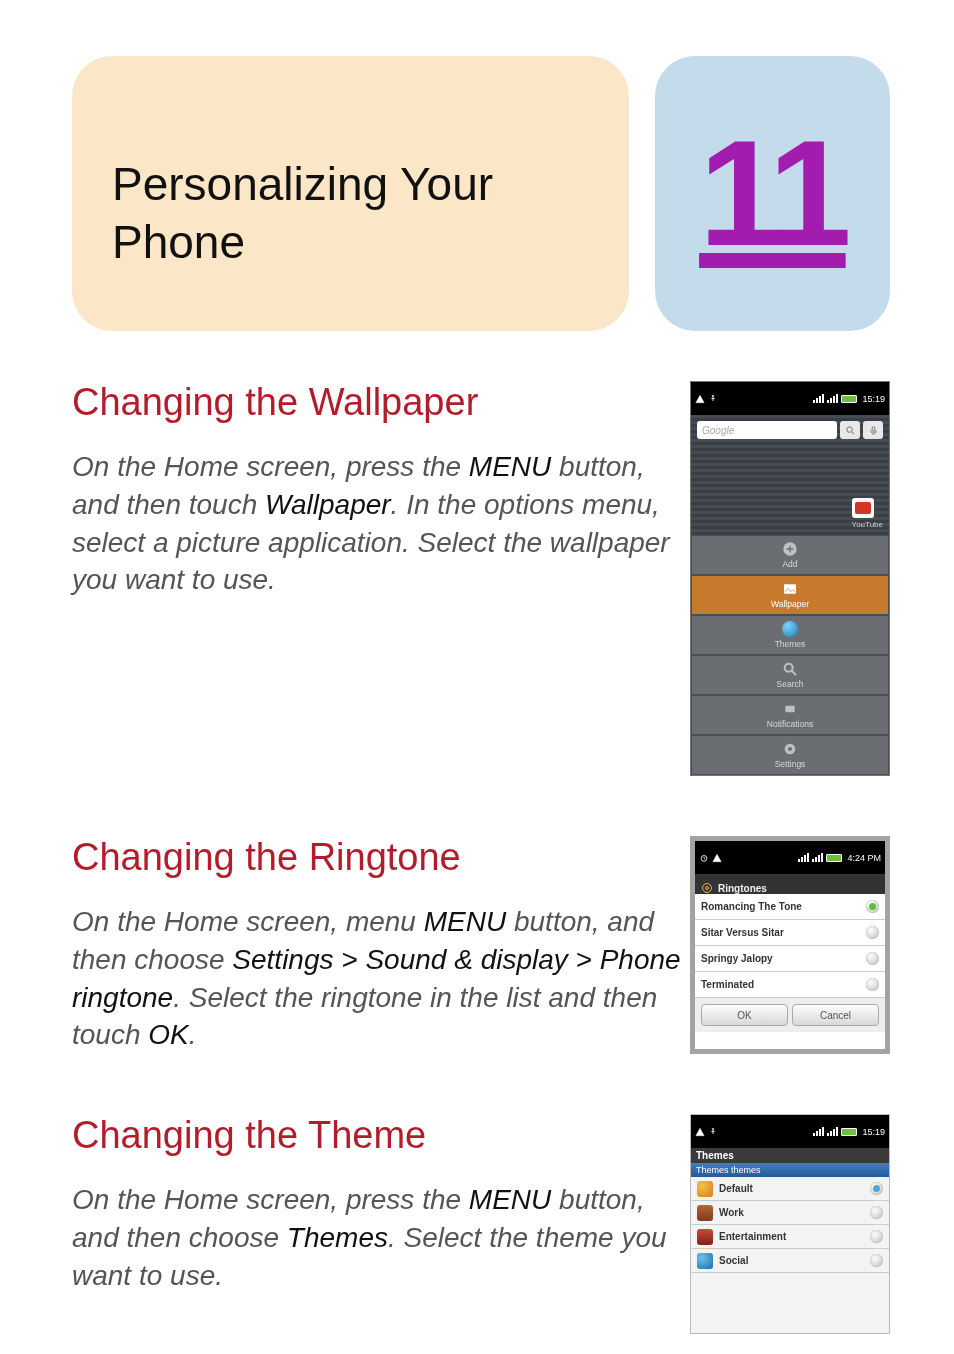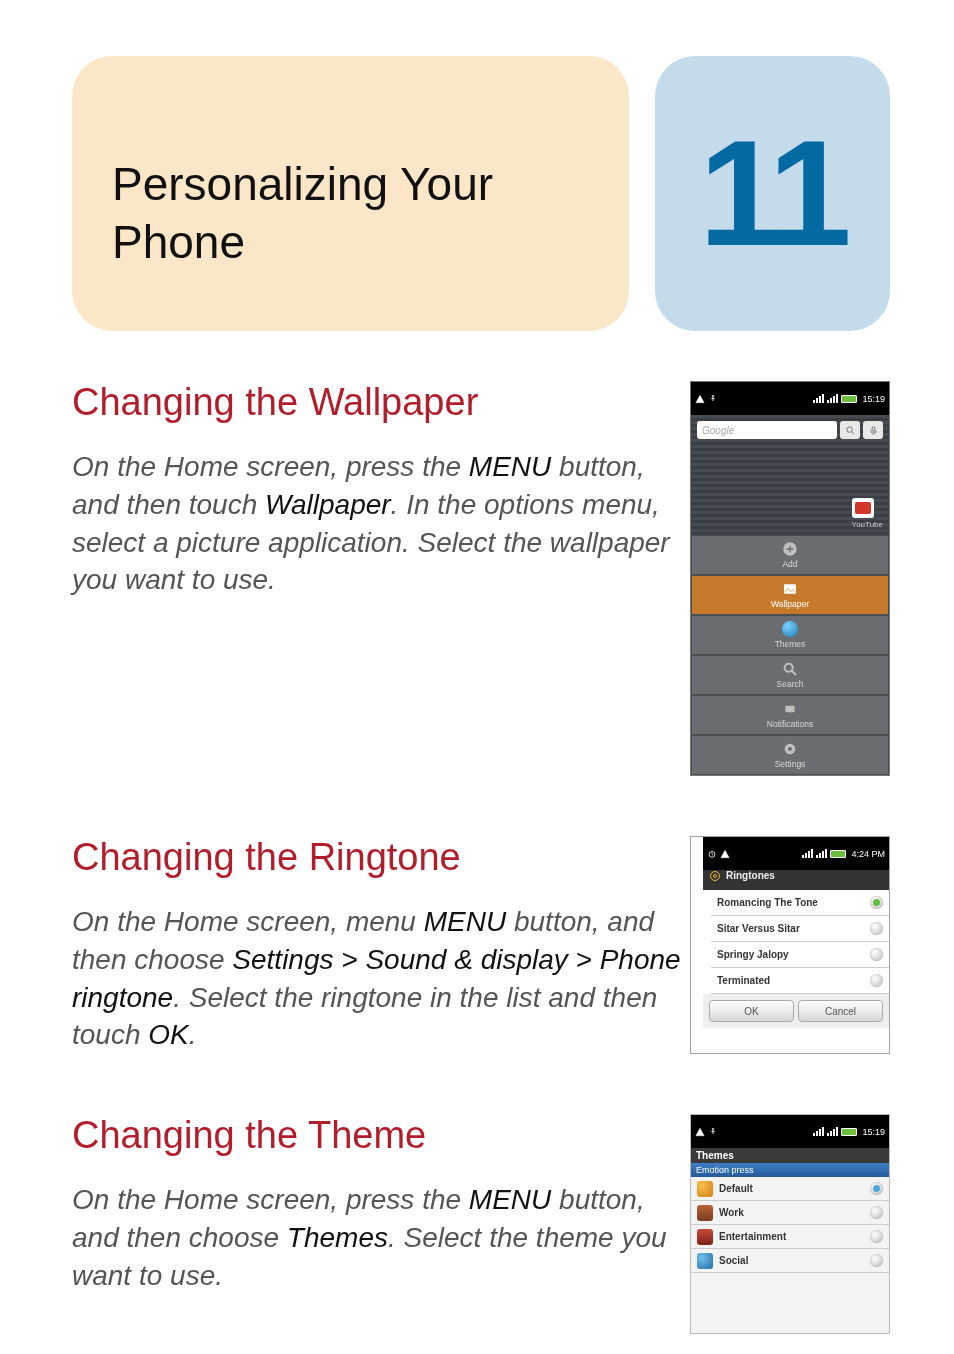--- a/index.html
+++ b/index.html
@@ -4,21 +4,21 @@
 <style>
   * { box-sizing: border-box; margin: 0; padding: 0; }
   html, body { width: 954px; background: #fff; font-family: "Segoe UI", "Helvetica Neue", Arial, sans-serif; color: #333; }
   .page { width: 954px; padding: 56px 64px 60px 72px; }
 
   
   .chapter-head { display: flex; gap: 26px; align-items: stretch; margin-bottom: 50px; }
   .title-card   { flex: 1 1 auto; background: #fbe6c8; border-radius: 40px; padding: 100px 40px 60px 40px; }
   .title-card h1 { font-size: 46px; font-weight: 400; color: #111; line-height: 1.25; }
   .num-card     { width: 260px; background: #c4dbeb; border-radius: 40px; display: flex; align-items: center; justify-content: center; }
-  .num-card .n  { font-size: 150px; font-weight: 700; color: #0369a1; letter-spacing: -6px; }
+  .num-card .n  { font-size: 150px; font-weight: 700; color: #a21caf; letter-spacing: -6px; text-decoration: underline; }
 
   
   .section { display: flex; margin-bottom: 60px; }
   .text-col { flex: 1 1 auto; min-width: 0; }
   .text-col h2 { font-size: 38px; font-weight: 400; color: #b31d2b; margin-bottom: 24px; }
   .text-col p  { font-size: 28px; line-height: 1.35; color: #555; font-style: italic; }
   .text-col p strong { color: #111; font-weight: 500; }
 
   
   .phone { width: 200px; font-size: 10px; font-family: Arial, sans-serif; flex: 0 0 200px; }
@@ -46,25 +46,25 @@
 
   .p1 .menu { background:#6a6e72; display:grid; grid-template-columns:repeat(1,1fr); }
   .p1 .menu .item { height:40px; border:1px solid #4c4f52; display:flex; flex-direction:column; align-items:center; justify-content:center; color:#d7d7d7; font-size:8.5px; gap:2px; }
   .p1 .menu .item.sel { background:#c77a2b; color:#fff; }
   .p1 .menu .item svg { width:16px; height:16px; fill:#bfbfbf; }
   .p1 .menu .item.sel svg { fill:#fff; }
   .p1 .menu .item .ball { width:16px; height:16px; border-radius:50%;
         background:radial-gradient(circle at 35% 30%, #7fd4ff, #1b7ab3); }
 
   
-  .p2 { border:1px solid #a3a3a3; background:#fff;padding-left:12px; }
-  .p2 .hdr2 { background:#333; color:#eee; height:20px; display:flex; align-items:flex-start; gap:5px; padding:0 6px; font-size:10px; font-weight:bold; }
+  .p2 { border:5px solid #a3a3a3; background:#fff; }
+  .p2 .hdr2 { background:#333; color:#eee; height:20px; display:flex; align-items:flex-end; gap:5px; padding:0 6px; font-size:10px; font-weight:bold; }
   .p2 .hdr2 svg { width:12px; height:12px; stroke:#f3b134; fill:none; stroke-width:2; }
   .p2 ul { list-style:none; }
-  .p2 li { display:flex; align-items:center; justify-content:space-between; padding:3px 6px; border-bottom:1px solid #ccc; height:26px; font-weight:bold; color:#333;margin-left:8px; }
+  .p2 li { display:flex; align-items:center; justify-content:space-between; padding:3px 6px; border-bottom:1px solid #ccc; height:26px; font-weight:bold; color:#333; }
   .p2 .radio { width:13px; height:13px; border-radius:50%;
              background:radial-gradient(circle at 35% 30%, #fff, #bcbcbc);
              box-shadow:inset 0 0 1px #888; position:relative; }
   .p2 .radio.on::after { content:""; position:absolute; inset:3px; border-radius:50%; background:#5fbf3b; }
   .p2 .btnrow { display:flex; padding:6px; gap:4px; background:#eee; }
   .p2 .btnrow button { flex:1; height:22px; border:1px solid #aaa; border-radius:4px;
         background:linear-gradient(#fdfdfd,#d8d8d8); color:#555; font-size:10px; }
 
   
   .p3 { border:1px solid #bbb; background:#f3f3f3; height:220px; }
@@ -292,21 +292,21 @@
               <span></span>
               <span></span>
               <span></span>
               <span></span>
             </span>
           <span class="batt"></span>
           <span>15:19</span>
         </div>
       </div>
       <div class="titlebar">Themes</div>
-      <div class="subbar">Emotion press</div>
+      <div class="subbar">Themes themes</div>
       <ul>
         <li>
           <span class="ico" style="background:radial-gradient(circle at 30% 30%,#f6c04a,#d47d1a)"></span>
           <span>Default</span>
             <span class="radio on"></span>
         </li>
         <li>
           <span class="ico" style="background:linear-gradient(#b5643a,#7b3b1d)"></span>
           <span>Work</span>
             <span class="radio"></span>

